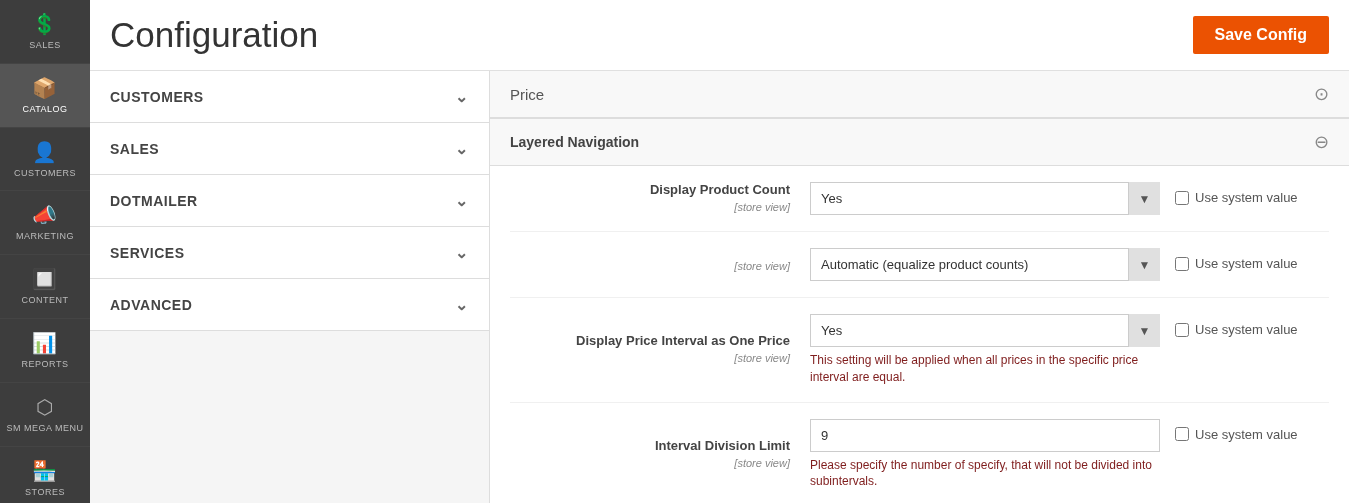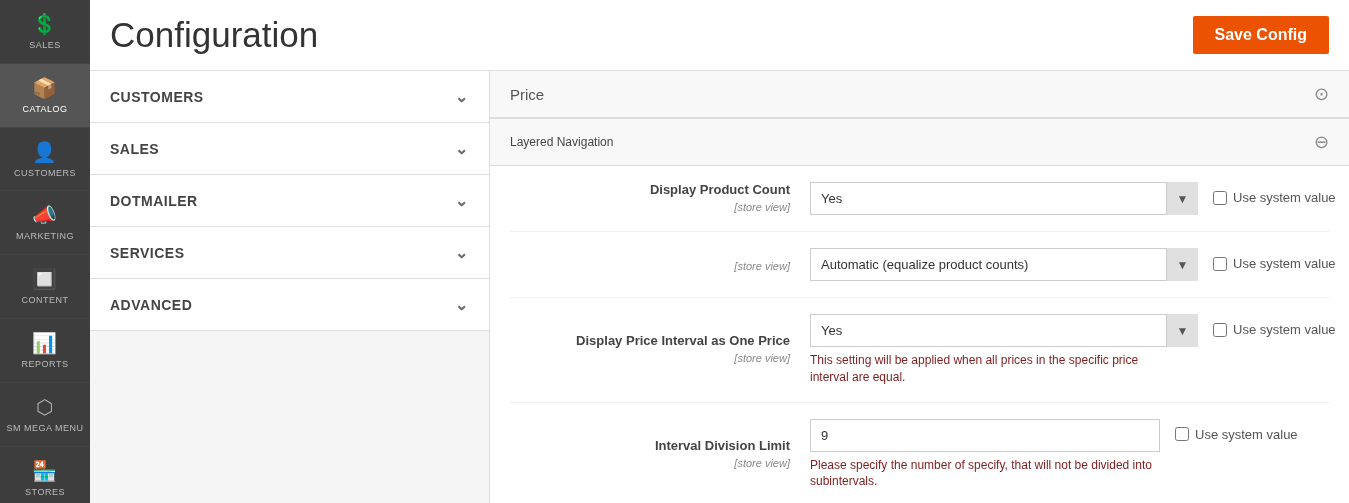--- a/index.html
+++ b/index.html
@@ -142,23 +142,23 @@
       background: #f8f8f8;
       border-bottom: 1px solid #ddd;
       border-top: 1px solid #ddd;
       padding: 12px 20px;
       display: flex;
       align-items: center;
       justify-content: space-between;
       margin-top: 0;
     }
     .layered-nav-title {
-      font-size: 12px;
+      font-size: 14px;
       color: #444;
-      font-weight: 400;
+      font-weight: 700;
     }
 
     
     .form-section {
       padding: 0 20px 10px 20px;
     }
     .form-row {
       display: flex;
       align-items: center;
       padding: 16px 0;
@@ -193,21 +193,21 @@
       display: inline-block;
     }
     .form-select {
       appearance: none;
       -webkit-appearance: none;
       background: #fff;
       border: 1px solid #ccc;
       padding: 8px 35px 8px 10px;
       font-size: 13px;
       color: #333;
-      width: 388px;
+      width: 350px;
       cursor: pointer;
       outline: none;
     }
     .select-arrow {
       position: absolute;
       right: 0;
       top: 0;
       bottom: 0;
       width: 32px;
       background: #e0e0e0;

